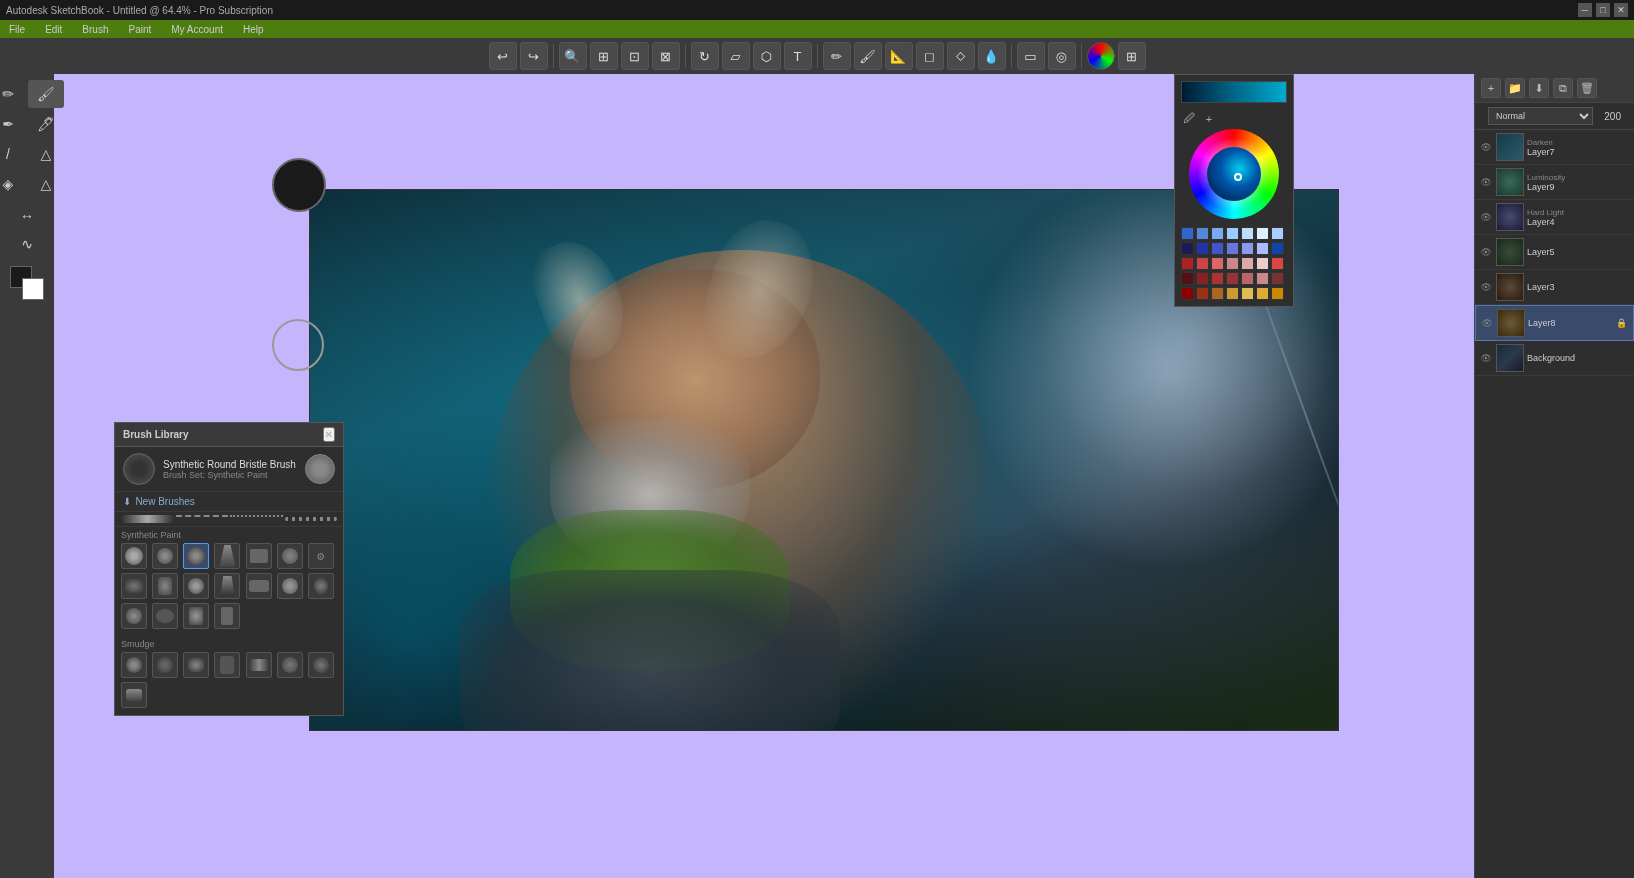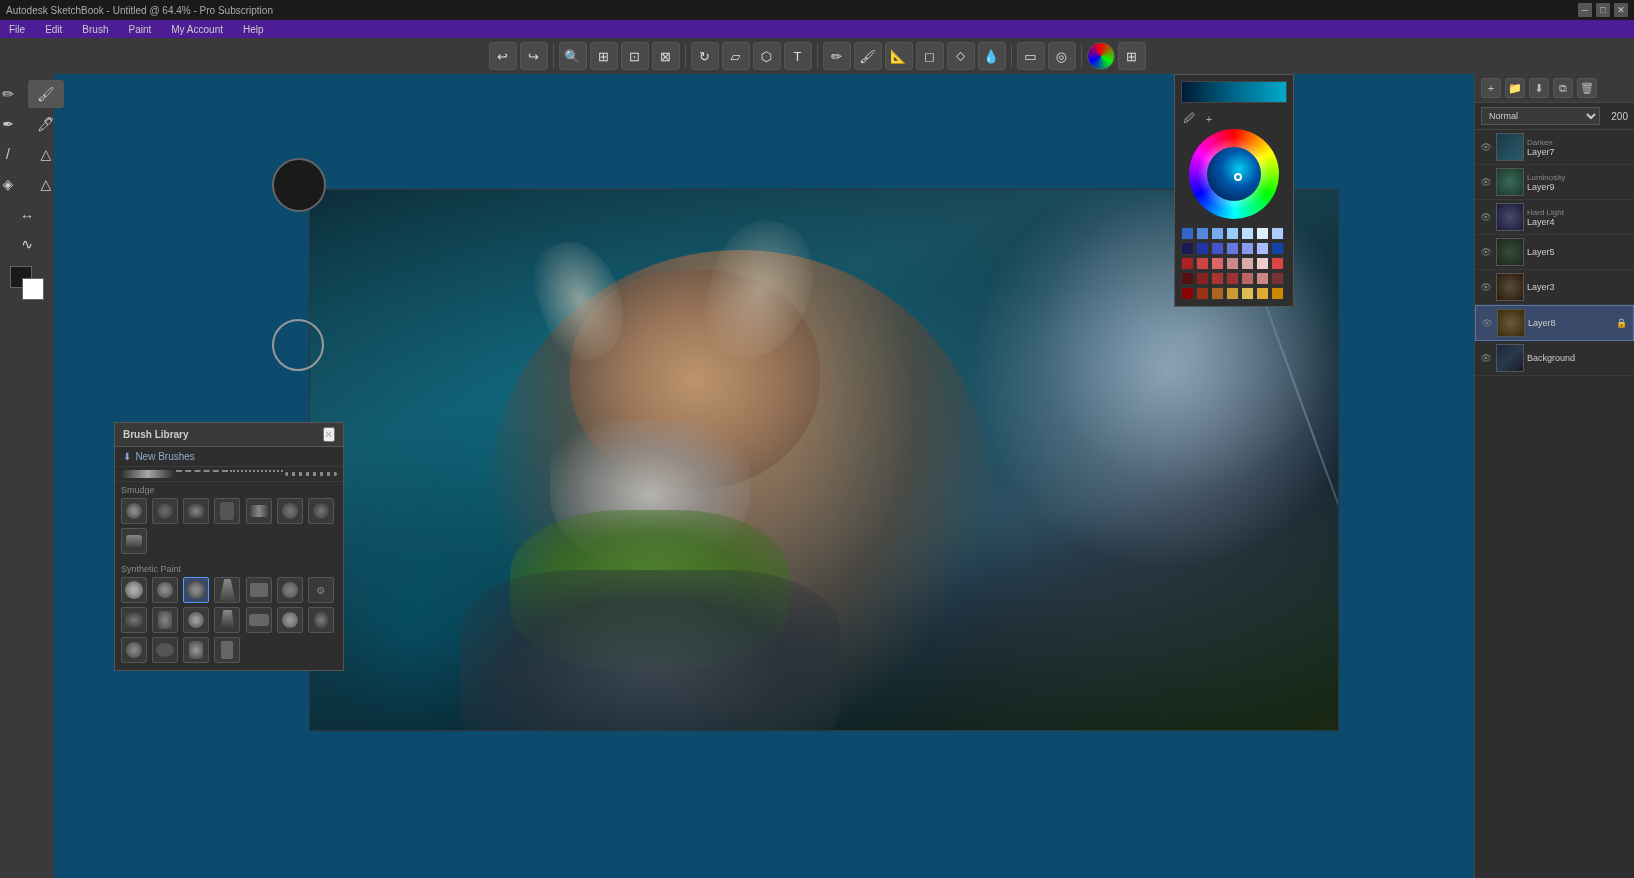--- a/index.html
+++ b/index.html
@@ -42,21 +42,21 @@
       font-size: 9px;
       cursor: pointer;
       display: flex; align-items: center; justify-content: center;
     }
 
     
     #menu-bar {
       position: absolute;
       top: 20px; left: 0; right: 0;
       height: 18px;
-      background: #4c1d95;
+      background: #4d7c0f;
       display: flex;
       align-items: center;
       padding: 0 6px;
       gap: 14px;
       z-index: 100;
     }
     .menu-item {
       font-size: 10px;
       color: #ccc;
       cursor: pointer;
@@ -143,21 +143,21 @@
       bottom: 0; right: 0;
       width: 22px; height: 22px;
       background: #fff;
       border: 1px solid #666;
     }
 
     
     #canvas-area {
       position: absolute;
       top: 74px; left: 54px; right: 0; bottom: 0;
-      background: #0c4a6e;
+      background: #c4b5fd;
       overflow: hidden;
     }
 
     
     #artwork {
       position: absolute;
       top: 115px; left: 255px;
       width: 1030px; height: 542px;
       background: linear-gradient(135deg, #1a3a4a 0%, #2a6a7a 20%, #1a2a3a 60%, #2a3a2a 100%);
       border: 1px solid #333;
@@ -525,21 +525,21 @@
       width: 20px; height: 20px;
       background: #4a4a4a;
       border: 1px solid #555;
       border-radius: 2px;
       display: flex; align-items: center; justify-content: center;
       cursor: pointer;
       font-size: 11px;
       color: #bbb;
     }
     #blend-mode-row {
-      padding: 4px 6px;
+      padding: 4px 13px;
       display: flex;
       gap: 4px;
       align-items: center;
       border-bottom: 1px solid #444;
     }
     .blend-mode-select {
       flex: 1;
       background: #3a3a3a;
       border: 1px solid #555;
       color: #ccc;
@@ -709,34 +709,104 @@
 
   <div id="brush-dark"></div>
   <div id="brush-light"></div>
 
   <div id="brush-library">
     <div id="brush-library-header">
       <span>Brush Library</span>
       <button class="panel-close-btn">✕</button>
     </div>
 
+    <div class="brush-info">
+      <div class="brush-icon-circle"></div>
+      <div class="brush-name-area">
+        <div class="brush-name">Synthetic Round Bristle Brush</div>
+        <div class="brush-set">Brush Set: Synthetic Paint</div>
+      </div>
+      <div class="brush-preview-circle"></div>
+    </div>
 
     <div class="new-brushes-bar">
       <span>⬇</span>
       <span>New Brushes</span>
     </div>
 
     <div class="brush-stroke-bar">
       <div class="stroke-sample"></div>
       <div class="stroke-sample-dashed"></div>
       <div class="stroke-sample-dots"></div>
       <div class="stroke-sample" style="background:repeating-linear-gradient(to right, #888 0px, #888 3px, transparent 3px, transparent 7px);height:4px;border:none;"></div>
     </div>
 
     <div class="brush-section">
+      <div class="brush-section-title">Synthetic Paint</div>
+      <div class="brush-grid">
+        <div class="brush-thumb">
+            <div class="brush-thumb-inner" style="width:18px;height:18px;background:radial-gradient(circle,#aaa 20%,#555 100%);border-radius:50%;"></div>
+          </div>
+        <div class="brush-thumb">
+            <div class="brush-thumb-inner" style="width:16px;height:16px;background:radial-gradient(circle,#888 20%,#444 100%);border-radius:50%;"></div>
+          </div>
+        <div class="brush-thumb selected">
+            <div class="brush-thumb-inner" style="width:18px;height:18px;background:radial-gradient(circle,#888 20%,#333 100%);border-radius:50%;"></div>
+          </div>
+        <div class="brush-thumb">
+            <div style="width:16px;height:22px;background:linear-gradient(to bottom,#888,#444);clip-path:polygon(30% 0%,70% 0%,100% 100%,0% 100%);"></div>
+          </div>
+        <div class="brush-thumb">
+            <div style="width:18px;height:14px;background:#666;border-radius:2px;"></div>
+          </div>
+        <div class="brush-thumb">
+            <div style="width:16px;height:16px;background:radial-gradient(circle,#999 20%,#555 100%);border-radius:50%;opacity:0.7;"></div>
+          </div>
+        <div class="brush-settings-icon">⚙</div>
+      </div>
+      <div class="brush-grid">
+        <div class="brush-thumb">
+            <div style="width:18px;height:14px;background:radial-gradient(ellipse,#777 0%,#333 100%);border-radius:3px;"></div>
+          </div>
+        <div class="brush-thumb">
+            <div style="width:14px;height:18px;background:radial-gradient(ellipse,#888 0%,#444 100%);border-radius:2px;"></div>
+          </div>
+        <div class="brush-thumb">
+            <div style="width:16px;height:16px;background:radial-gradient(circle,#999 20%,#444 100%);border-radius:50%;"></div>
+          </div>
+        <div class="brush-thumb">
+            <div style="width:14px;height:20px;background:linear-gradient(to bottom,#888,#333);clip-path:polygon(20% 0%,80% 0%,100% 100%,0% 100%);"></div>
+          </div>
+        <div class="brush-thumb">
+            <div style="width:20px;height:12px;background:#666;border-radius:3px;"></div>
+          </div>
+        <div class="brush-thumb">
+            <div style="width:16px;height:16px;background:radial-gradient(circle,#aaa 20%,#555 100%);border-radius:50%;opacity:0.8;"></div>
+          </div>
+        <div class="brush-thumb">
+            <div style="width:14px;height:18px;background:radial-gradient(circle,#777 10%,#333 90%);border-radius:50%;"></div>
+          </div>
+      </div>
+      <div class="brush-grid">
+        <div class="brush-thumb">
+            <div style="width:16px;height:16px;background:radial-gradient(circle,#888 10%,#444 100%);border-radius:50%;"></div>
+          </div>
+        <div class="brush-thumb">
+            <div style="width:18px;height:14px;background:#555;border-radius:50%;"></div>
+          </div>
+        <div class="brush-thumb">
+            <div style="width:14px;height:18px;background:radial-gradient(circle,#999 0%,#444 100%);border-radius:3px;"></div>
+          </div>
+        <div class="brush-thumb">
+            <div style="width:12px;height:18px;background:#666;border-radius:2px;"></div>
+          </div>
+      </div>
+    </div>
+
+    <div class="brush-section">
       <div class="brush-section-title">Smudge</div>
       <div class="brush-grid">
         <div class="brush-thumb">
             <div style="width:16px;height:16px;background:radial-gradient(circle,#888 20%,#333 100%);border-radius:50%;"></div>
           </div>
         <div class="brush-thumb">
             <div style="width:16px;height:16px;background:radial-gradient(circle,#777 20%,#333 100%);border-radius:50%;opacity:0.7;"></div>
           </div>
         <div class="brush-thumb">
             <div style="width:16px;height:14px;background:radial-gradient(ellipse,#888 0%,#333 100%);border-radius:4px;"></div>
@@ -750,82 +820,20 @@
         <div class="brush-thumb">
             <div style="width:16px;height:16px;background:radial-gradient(circle,#999 10%,#444 100%);border-radius:50%;opacity:0.6;"></div>
           </div>
         <div class="brush-thumb">
             <div style="width:16px;height:16px;background:radial-gradient(circle,#777 0%,#333 100%);border-radius:50%;"></div>
           </div>
       </div>
       <div class="brush-grid">
         <div class="brush-thumb">
             <div style="width:16px;height:12px;background:linear-gradient(to bottom,#888,#444);border-radius:3px;"></div>
-          </div>
-      </div>
-    </div>
-
-    <div class="brush-section">
-      <div class="brush-section-title">Synthetic Paint</div>
-      <div class="brush-grid">
-        <div class="brush-thumb">
-            <div class="brush-thumb-inner" style="width:18px;height:18px;background:radial-gradient(circle,#aaa 20%,#555 100%);border-radius:50%;"></div>
-          </div>
-        <div class="brush-thumb">
-            <div class="brush-thumb-inner" style="width:16px;height:16px;background:radial-gradient(circle,#888 20%,#444 100%);border-radius:50%;"></div>
-          </div>
-        <div class="brush-thumb selected">
-            <div class="brush-thumb-inner" style="width:18px;height:18px;background:radial-gradient(circle,#888 20%,#333 100%);border-radius:50%;"></div>
-          </div>
-        <div class="brush-thumb">
-            <div style="width:16px;height:22px;background:linear-gradient(to bottom,#888,#444);clip-path:polygon(30% 0%,70% 0%,100% 100%,0% 100%);"></div>
-          </div>
-        <div class="brush-thumb">
-            <div style="width:18px;height:14px;background:#666;border-radius:2px;"></div>
-          </div>
-        <div class="brush-thumb">
-            <div style="width:16px;height:16px;background:radial-gradient(circle,#999 20%,#555 100%);border-radius:50%;opacity:0.7;"></div>
-          </div>
-        <div class="brush-settings-icon">⚙</div>
-      </div>
-      <div class="brush-grid">
-        <div class="brush-thumb">
-            <div style="width:18px;height:14px;background:radial-gradient(ellipse,#777 0%,#333 100%);border-radius:3px;"></div>
-          </div>
-        <div class="brush-thumb">
-            <div style="width:14px;height:18px;background:radial-gradient(ellipse,#888 0%,#444 100%);border-radius:2px;"></div>
-          </div>
-        <div class="brush-thumb">
-            <div style="width:16px;height:16px;background:radial-gradient(circle,#999 20%,#444 100%);border-radius:50%;"></div>
-          </div>
-        <div class="brush-thumb">
-            <div style="width:14px;height:20px;background:linear-gradient(to bottom,#888,#333);clip-path:polygon(20% 0%,80% 0%,100% 100%,0% 100%);"></div>
-          </div>
-        <div class="brush-thumb">
-            <div style="width:20px;height:12px;background:#666;border-radius:3px;"></div>
-          </div>
-        <div class="brush-thumb">
-            <div style="width:16px;height:16px;background:radial-gradient(circle,#aaa 20%,#555 100%);border-radius:50%;opacity:0.8;"></div>
-          </div>
-        <div class="brush-thumb">
-            <div style="width:14px;height:18px;background:radial-gradient(circle,#777 10%,#333 90%);border-radius:50%;"></div>
-          </div>
-      </div>
-      <div class="brush-grid">
-        <div class="brush-thumb">
-            <div style="width:16px;height:16px;background:radial-gradient(circle,#888 10%,#444 100%);border-radius:50%;"></div>
-          </div>
-        <div class="brush-thumb">
-            <div style="width:18px;height:14px;background:#555;border-radius:50%;"></div>
-          </div>
-        <div class="brush-thumb">
-            <div style="width:14px;height:18px;background:radial-gradient(circle,#999 0%,#444 100%);border-radius:3px;"></div>
-          </div>
-        <div class="brush-thumb">
-            <div style="width:12px;height:18px;background:#666;border-radius:2px;"></div>
           </div>
       </div>
     </div>
   </div>
 
 </div>
 
 <div id="color-editor">
   <div id="color-editor-header">
     <span>Color Editor</span>

